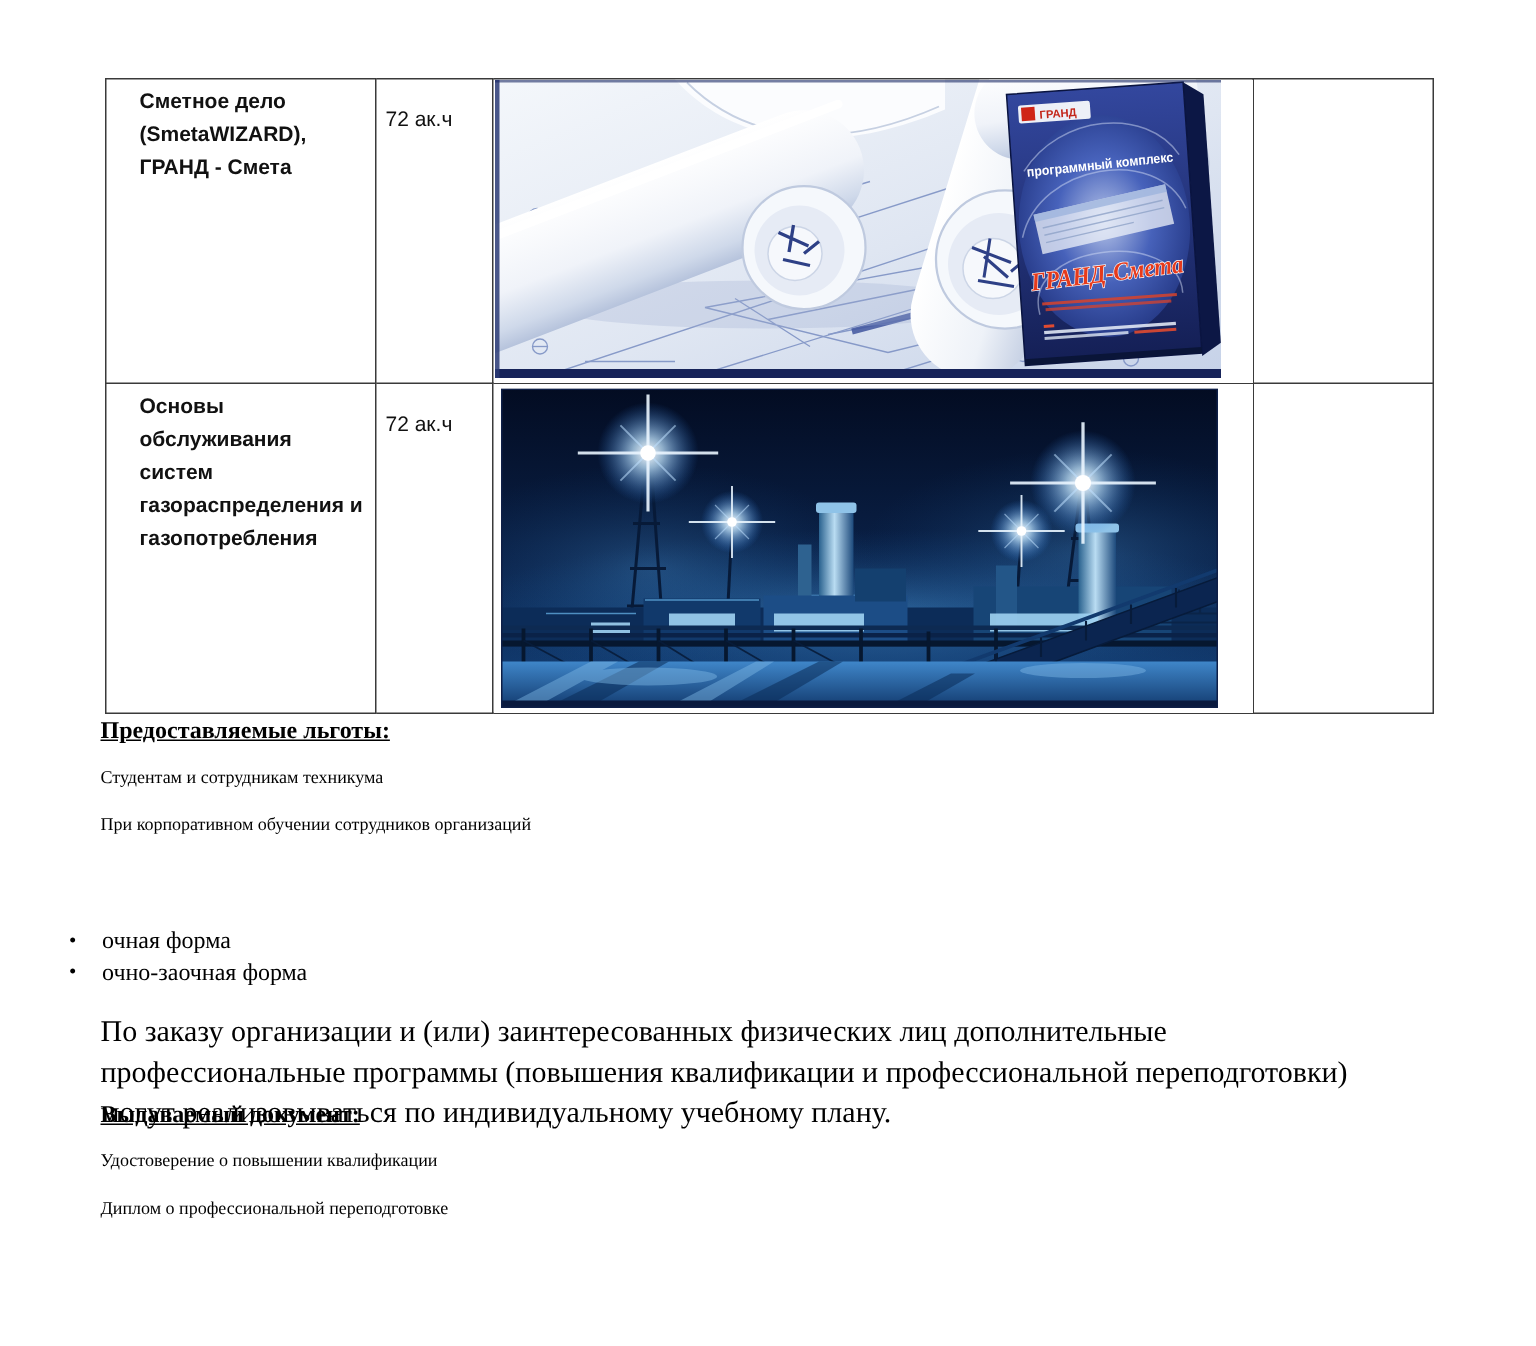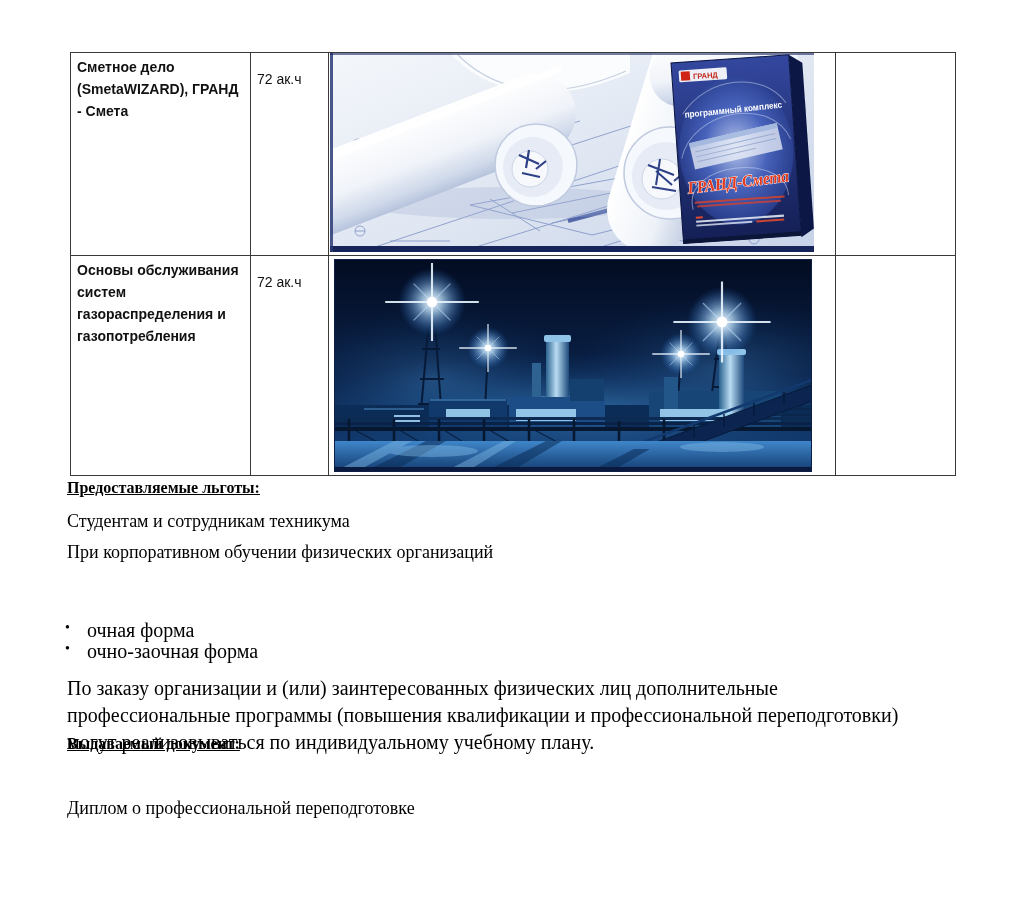--- a/index.html
+++ b/index.html
@@ -4,33 +4,33 @@
 <style>
   html,body{margin:0;padding:0;background:#ffffff;}
   .page{position:relative;width:1024px;height:897px;background:#ffffff;overflow:hidden;
         font-family:"Liberation Serif",serif;color:#000;}
 
   
   table.courses{position:absolute;left:70px;top:52px;border-collapse:collapse;table-layout:fixed;width:885px;}
   table.courses td{border:1.5px solid #3a3a3a;vertical-align:top;background:#fff;
         font-family:"Liberation Sans","DejaVu Sans",sans-serif;font-size:14px;}
   tr.row-1{height:203px;} tr.row-2{height:220px;}
-  td.course-cell{padding:3px 8px 3px 6px;font-weight:bold;line-height:22px;color:#111;}
+  td.course-cell{padding:3px 8px 3px 22px;font-weight:bold;line-height:22px;color:#111;}
   td.hours-cell{padding:18px 4px 3px 6px;color:#111;}
   td.pic-cell{padding:0;position:relative;}
   td.blank-cell{padding:0;}
   .img-frame{position:absolute;overflow:hidden;line-height:0;}
   #img1{left:1px;top:0;width:484px;height:199px;}
   #img2{left:5px;top:3px;width:478px;height:213px;}
 
   
   .heading{position:absolute;font-size:16px;font-weight:bold;text-decoration:underline;white-space:nowrap;}
-  .body-line{position:absolute;font-size:18px;white-space:nowrap;}
+  .body-line{position:absolute;font-size:12px;white-space:nowrap;}
   .para{position:absolute;font-size:20px;line-height:27px;width:856px;}
-  .bullet-item{position:absolute;font-size:20px;white-space:nowrap;margin-left:19px;}
+  .bullet-item{position:absolute;font-size:16px;white-space:nowrap;}
   .bullet-item::before{content:"\2022";position:absolute;left:-22px;top:1px;font-size:14px;}
 </style>
 </head>
 <body>
 
 <div class="page">
 
   <table class="courses">
     <colgroup>
         <col style="width:180px">
@@ -303,23 +303,24 @@
           </svg>
         </div>
       </td>
       <td class="blank-cell"></td>
     </tr>
   </tbody>
     </table>
 
   <div class="heading" style="left:67px;top:479px;">Предоставляемые льготы:</div>
   <div class="body-line" style="left:67px;top:511px;">Студентам и сотрудникам техникума</div>
-  <div class="body-line" style="left:67px;top:542px;">При корпоративном обучении физических организаций</div>
+  <div class="body-line" style="left:67px;top:542px;">При корпоративном обучении сотрудников организаций</div>
 
   <div class="bullet-item" style="left:68px;top:619px;">очная форма</div>
   <div class="bullet-item" style="left:68px;top:640px;">очно-заочная форма</div>
 
   <div class="para" style="left:67px;top:675px;">По заказу организации и (или) заинтересованных физических лиц дополнительные профессиональные программы (повышения квалификации и профессиональной переподготовки) могут реализовываться по индивидуальному учебному плану.</div>
 
   <div class="heading" style="left:67px;top:735px;">Выдаваемый документ:</div>
+  <div class="body-line" style="left:67px;top:766px;">Удостоверение о повышении квалификации</div>
   <div class="body-line" style="left:67px;top:798px;">Диплом о профессиональной переподготовке</div>
 
 </div>
 
 </body></html>

